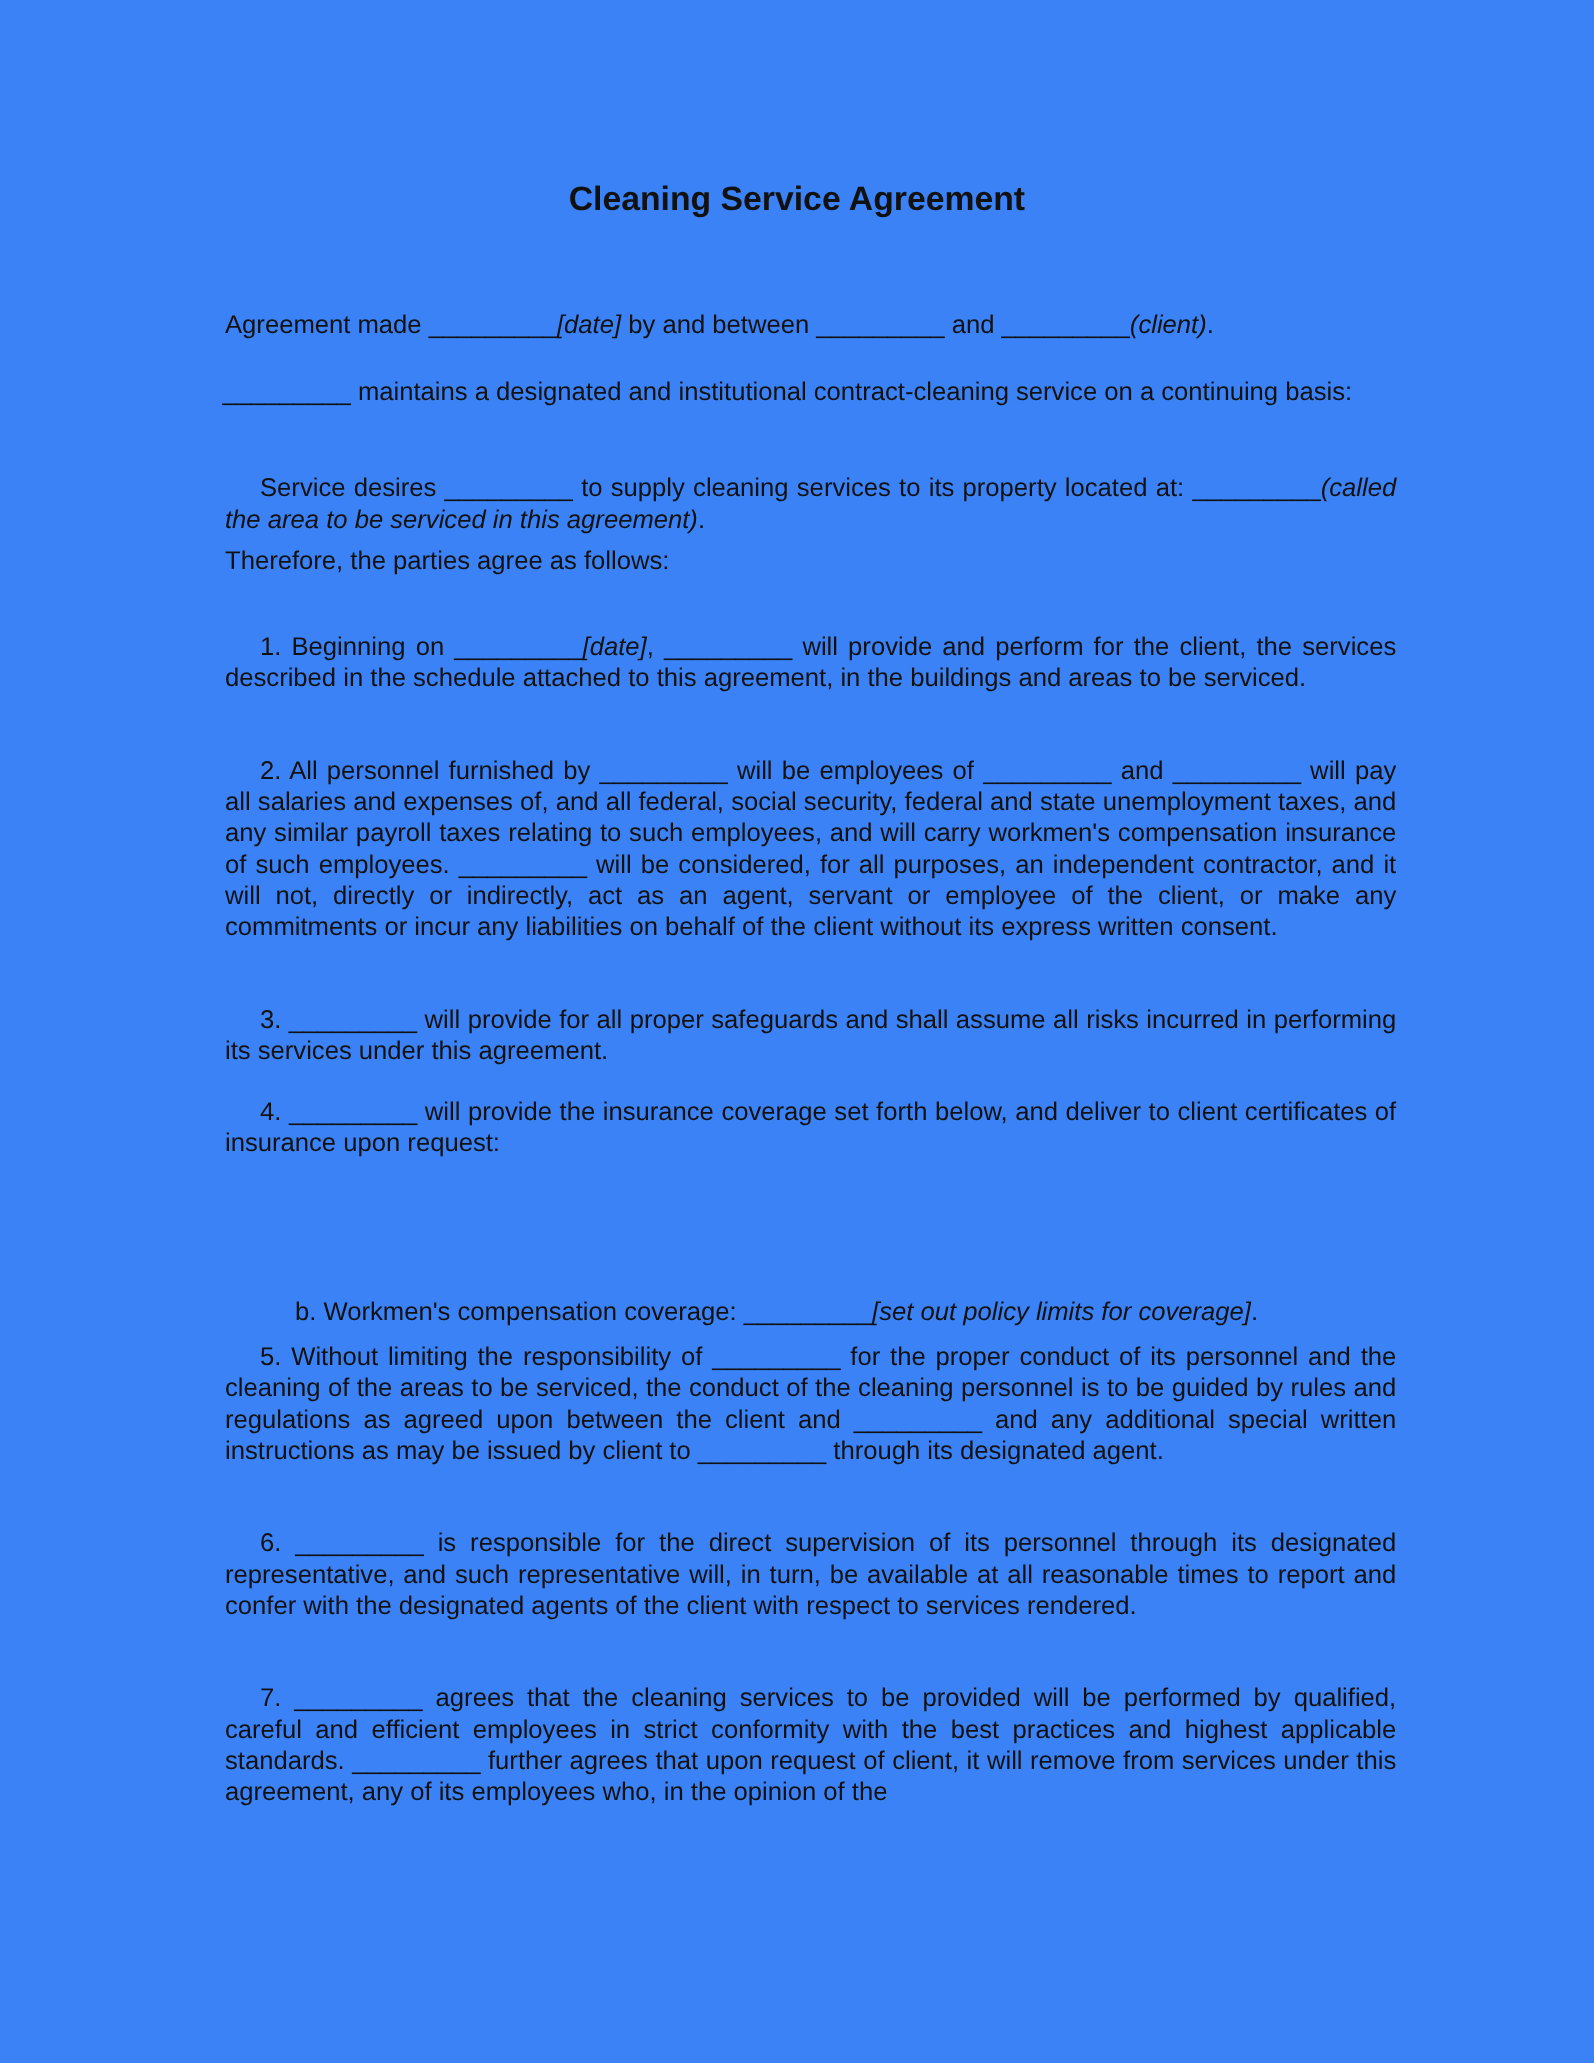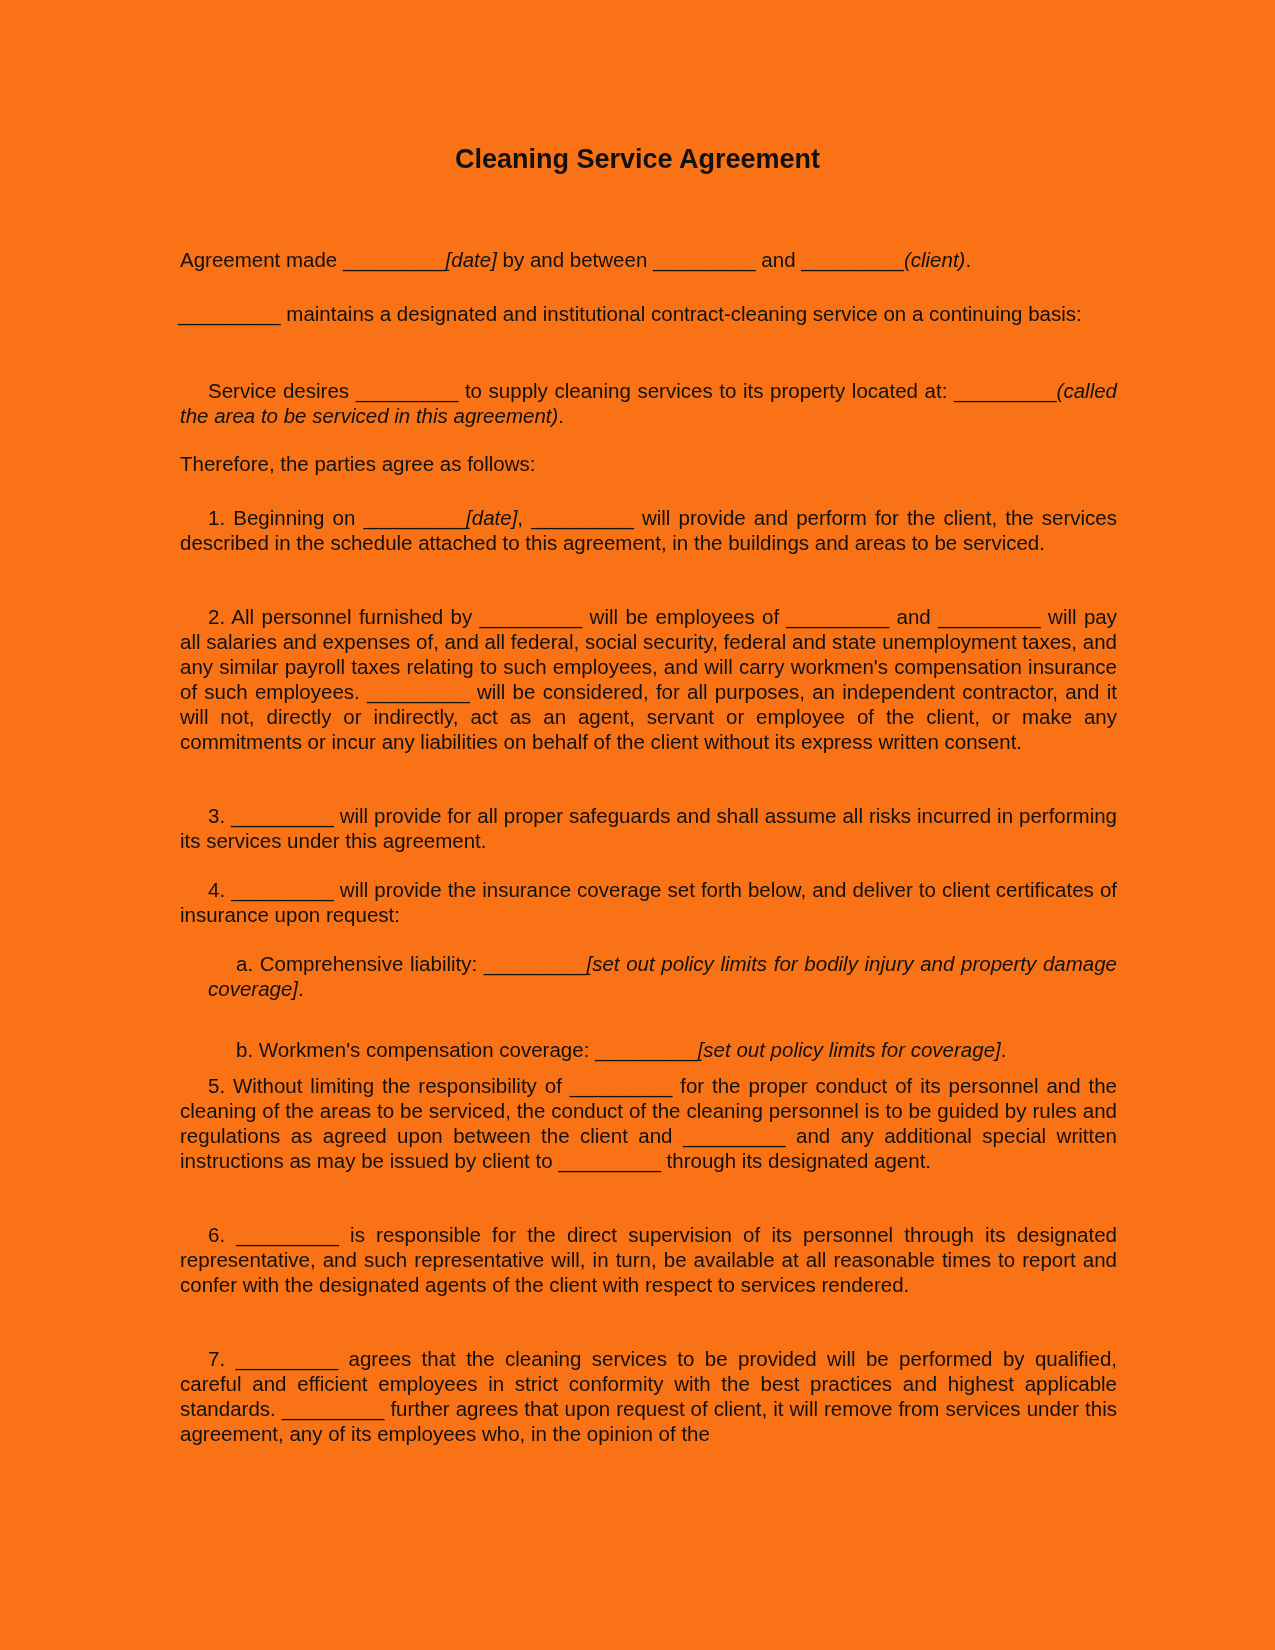--- a/index.html
+++ b/index.html
@@ -1,19 +1,19 @@
 <!DOCTYPE html>
 <html><head>
   <meta charset="utf-8">
   <style>
     html, body { margin: 0; padding: 0; background: #ffffff; }
     body { width: 1275px; height: 1650px; position: relative; overflow: hidden; }
     .page {
       position: absolute; left: 0; top: 0; width: 1275px; height: 1650px;
-      background: #f97316; color: #111;
+      background: #3b82f6; color: #111;
       font-family: "Liberation Sans", sans-serif;
       font-size: 20.5px; line-height: 25px;
     }
     .title {
       position: absolute; left: 0; width: 1275px; top: 143px;
       text-align: center; font-weight: bold; font-size: 27px; line-height: 32px;
     }
     .para {
       position: absolute; left: 180px; width: 937px;
       text-align: justify; text-align-last: left; margin-top: 45px;
@@ -31,31 +31,30 @@
 <div class="page">
 
   <div class="title">Cleaning Service Agreement</div>
 
   <div class="para" style="top:202px;"><span>Agreement made </span><span class="blank">_________</span><span class="it">[date]</span><span> by and between </span><span class="blank">_________</span><span> and </span><span class="blank">_________</span><span class="it">(client)</span><span>.</span></div>
 
   <div class="para wide" style="top:256px;"><span class="indent"></span><span class="blank">_________</span><span> maintains a designated and institutional contract-cleaning service on a continuing basis:</span></div>
 
   <div class="para" style="top:333px;"><span class="indent"></span><span>Service desires </span><span class="blank">_________</span><span> to supply cleaning services to its property located at: </span><span class="blank">_________</span><span class="it">(called the area to be serviced in this agreement)</span><span>.</span></div>
 
-  <div class="para" style="top:406px;">Therefore, the parties agree as follows:</div>
+  <div class="para" style="top:391px;">Therefore, the parties agree as follows:</div>
 
   <div class="para" style="top:460px;"><span class="indent"></span><span>1. Beginning on </span><span class="blank">_________</span><span class="it">[date]</span><span>, </span><span class="blank">_________</span><span> will provide and perform for the client, the services described in the schedule attached to this agreement, in the buildings and areas to be serviced.</span></div>
 
   <div class="para" style="top:559px;"><span class="indent"></span><span>2. All personnel furnished by </span><span class="blank">_________</span><span> will be employees of </span><span class="blank">_________</span><span> and </span><span class="blank">_________</span><span> will pay all salaries and expenses of, and all federal, social security, federal and state unemployment taxes, and any similar payroll taxes relating to such employees, and will carry workmen's compensation insurance of such employees. </span><span class="blank">_________</span><span> will be considered, for all purposes, an independent contractor, and it will not, directly or indirectly, act as an agent, servant or employee of the client, or make any commitments or incur any liabilities on behalf of the client without its express written consent.</span></div>
 
   <div class="para" style="top:758px;"><span class="indent"></span><span>3. </span><span class="blank">_________</span><span> will provide for all proper safeguards and shall assume all risks incurred in performing its services under this agreement.</span></div>
 
   <div class="para" style="top:832px;"><span class="indent"></span><span>4. </span><span class="blank">_________</span><span> will provide the insurance coverage set forth below, and deliver to client certificates of insurance upon request:</span></div>
 
-  <div class="para sub" style="top:906px;"><span class="indent2"></span><span>a. Comprehensive liability: </span><span class="blank">_________</span><span class="it">[set out policy limits for bodily injury and property damage coverage]</span><span>.</span></div>
 
   <div class="para sub" style="top:992px;"><span class="indent2"></span><span>b. Workmen's compensation coverage: </span><span class="blank">_________</span><span class="it">[set out policy limits for coverage]</span><span>.</span></div>
 
   <div class="para" style="top:1028px;"><span class="indent"></span><span>5. Without limiting the responsibility of </span><span class="blank">_________</span><span> for the proper conduct of its personnel and the cleaning of the areas to be serviced, the conduct of the cleaning personnel is to be guided by rules and regulations as agreed upon between the client and </span><span class="blank">_________</span><span> and any additional special written instructions as may be issued by client to </span><span class="blank">_________</span><span> through its designated agent.</span></div>
 
   <div class="para" style="top:1177px;"><span class="indent"></span><span>6. </span><span class="blank">_________</span><span> is responsible for the direct supervision of its personnel through its designated representative, and such representative will, in turn, be available at all reasonable times to report and confer with the designated agents of the client with respect to services rendered.</span></div>
 
   <div class="para" style="top:1301px;"><span class="indent"></span><span>7. </span><span class="blank">_________</span><span> agrees that the cleaning services to be provided will be performed by qualified, careful and efficient employees in strict conformity with the best practices and highest applicable standards. </span><span class="blank">_________</span><span> further agrees that upon request of client, it will remove from services under this agreement, any of its employees who, in the opinion of the</span></div>
 
 </div>

